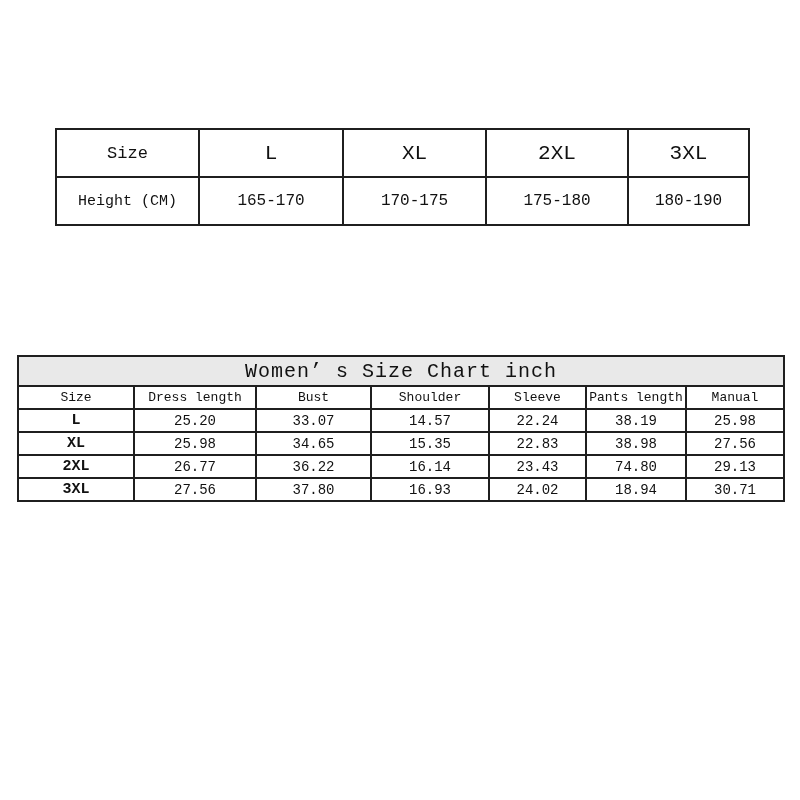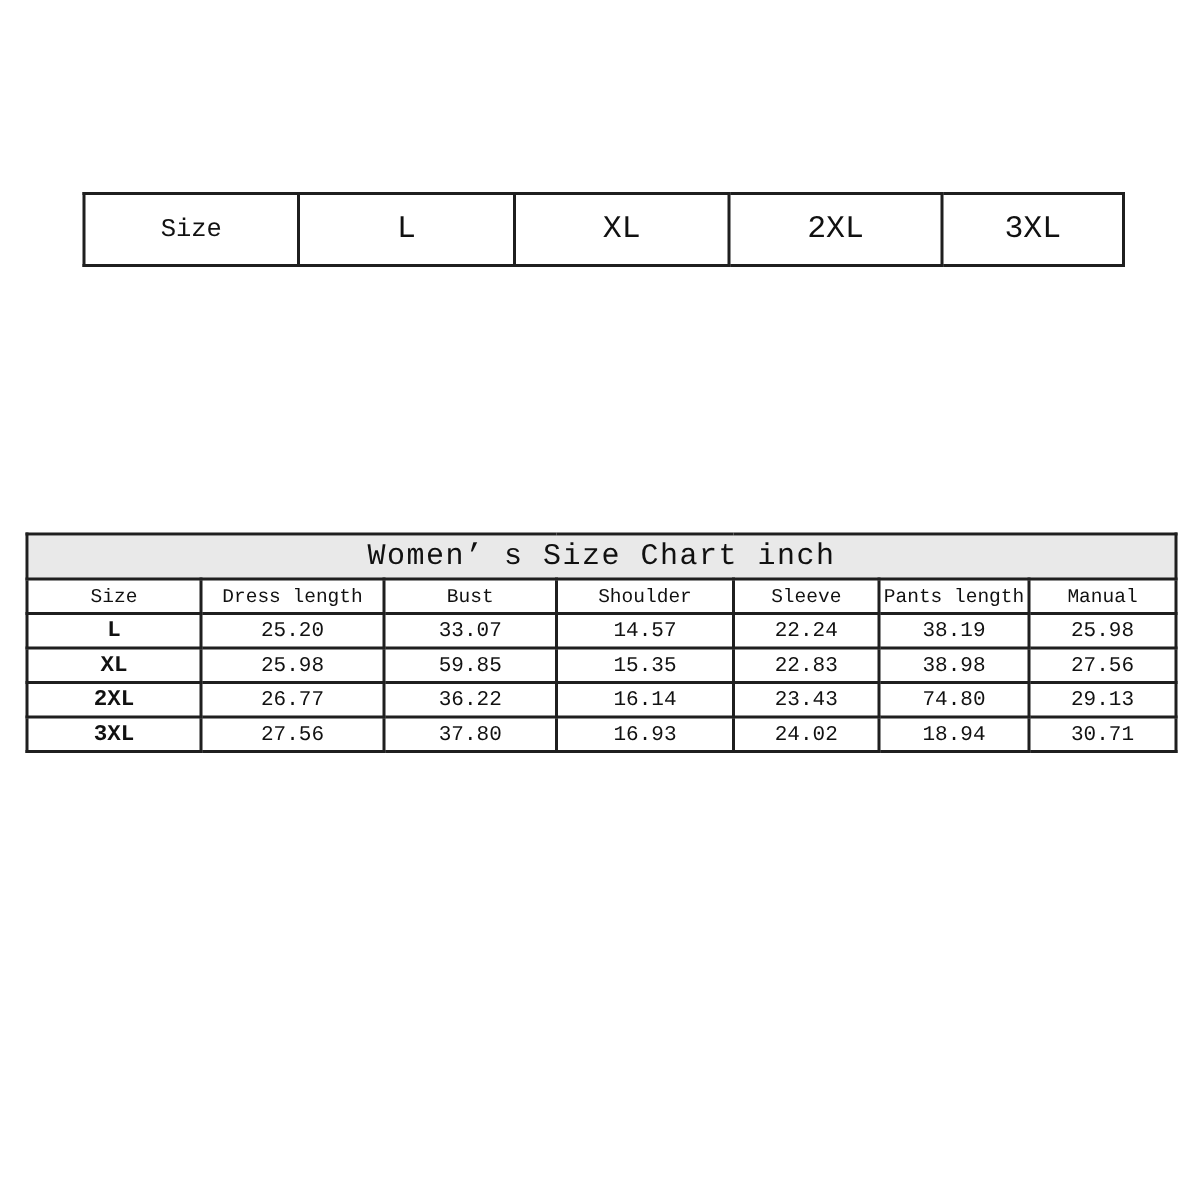--- a/index.html
+++ b/index.html
@@ -76,20 +76,27 @@
         <col style="width:121px">
     </colgroup>
     <tbody>
       <tr>
         <td class="hdr-first">Size</td>
         <td class="hdr-size">L</td>
         <td class="hdr-size">XL</td>
         <td class="hdr-size">2XL</td>
         <td class="hdr-size">3XL</td>
       </tr>
+      <tr>
+        <td class="row-label">Height (CM)</td>
+        <td>165-170</td>
+        <td>170-175</td>
+        <td>175-180</td>
+        <td>180-190</td>
+      </tr>
     </tbody>
   </table>
 
   <table class="women">
     <colgroup>
       <col style="width:116px">
         <col style="width:122px">
         <col style="width:115px">
         <col style="width:118px">
         <col style="width:97px">
@@ -114,21 +121,21 @@
         <td class="data-cell">25.20</td>
         <td class="data-cell">33.07</td>
         <td class="data-cell">14.57</td>
         <td class="data-cell">22.24</td>
         <td class="data-cell">38.19</td>
         <td class="data-cell">25.98</td>
       </tr>
       <tr>
         <td class="data-cell size-cell">XL</td>
         <td class="data-cell">25.98</td>
-        <td class="data-cell">59.85</td>
+        <td class="data-cell">34.65</td>
         <td class="data-cell">15.35</td>
         <td class="data-cell">22.83</td>
         <td class="data-cell">38.98</td>
         <td class="data-cell">27.56</td>
       </tr>
       <tr>
         <td class="data-cell size-cell">2XL</td>
         <td class="data-cell">26.77</td>
         <td class="data-cell">36.22</td>
         <td class="data-cell">16.14</td>

